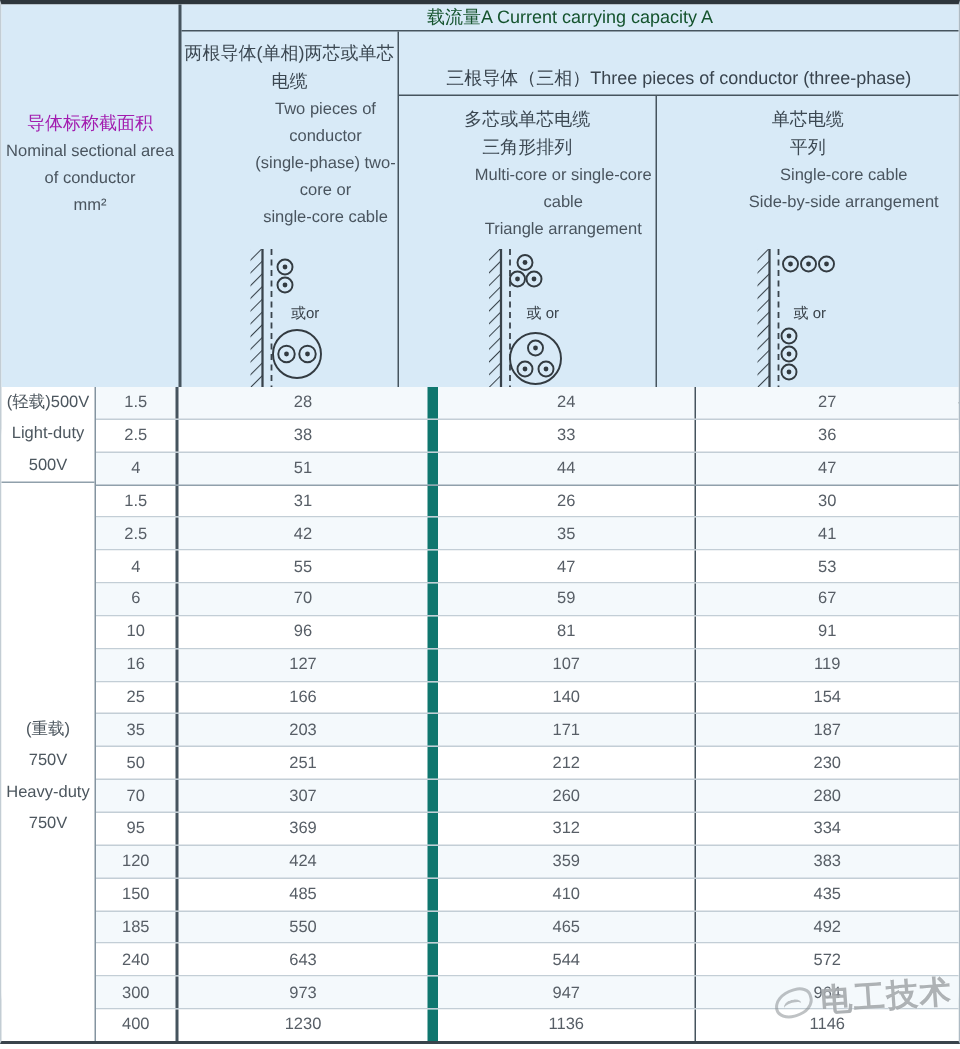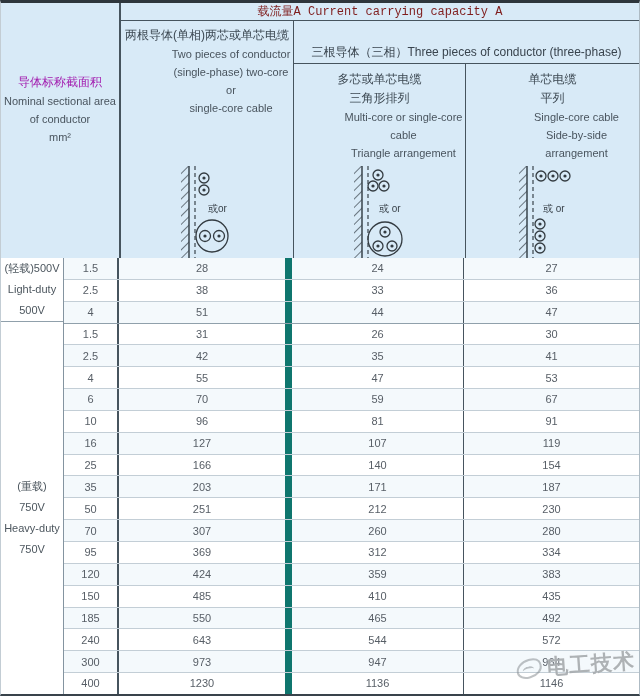--- a/index.html
+++ b/index.html
@@ -13,25 +13,25 @@
   
   .header-section { display:flex; height:255px; background:#d8eaf7; }
   .left-header { width:120px; border-right:2px solid #46545e;
                  display:flex; flex-direction:column; justify-content:center; align-items:center;
                  padding-bottom:44px; text-align:center; }
   .left-header .zh { font-size:12px; color:#a21caf; line-height:20px; }
   .left-header .en { font-size:11px; color:#49545e; line-height:18px; }
 
   .right-header { flex:1; display:flex; flex-direction:column; }
   .title-row { height:22px; border-bottom:1px solid #46545e; display:flex; align-items:center;
-               justify-content:center; font-size:12px; color:#7f1d1d;font-family:Liberation Mono, monospace; }
+               justify-content:center; font-size:12px; color:#14532d; }
 
   .subheader-area { flex:1; display:flex; }
   .hcol { display:flex; flex-direction:column; align-items:center; }
-  .hcol-1 { width:173px; border-right:1px solid #46545e; padding-top:5px; }
+  .hcol-1 { width:145px; border-right:1px solid #46545e; padding-top:5px; }
   .col23-wrap { flex:1; display:flex; flex-direction:column; }
   .three-phase-row { height:23px; border-bottom:1px solid #46545e; display:flex; align-items:center;
                      justify-content:center; font-size:12px; color:#39444e;margin-top:20px; }
   .col23-cells { flex:1; display:flex; }
   .hcol-2 { width:172px; border-right:1px solid #46545e; padding-top:6px; }
   .hcol-3 { flex:1; padding-top:6px; }
   .hcol .zh { font-size:12px; color:#3c4852; line-height:19px; text-align:center; }
   .hcol .en { font-size:11px; color:#49545e; line-height:18px; text-align:center;margin-left:48px; }
   .diagram { margin-top:auto; margin-bottom:2px; }
 

